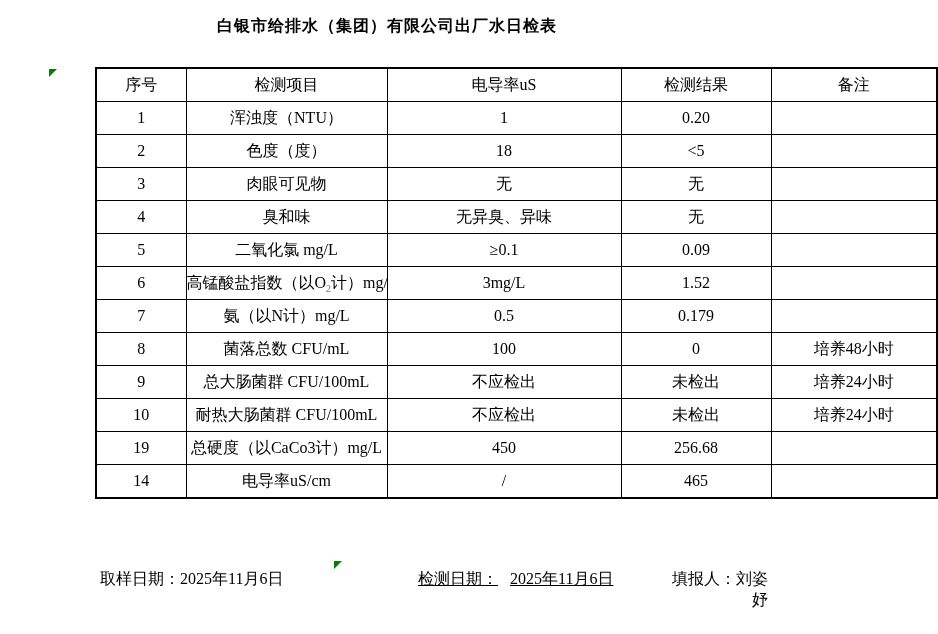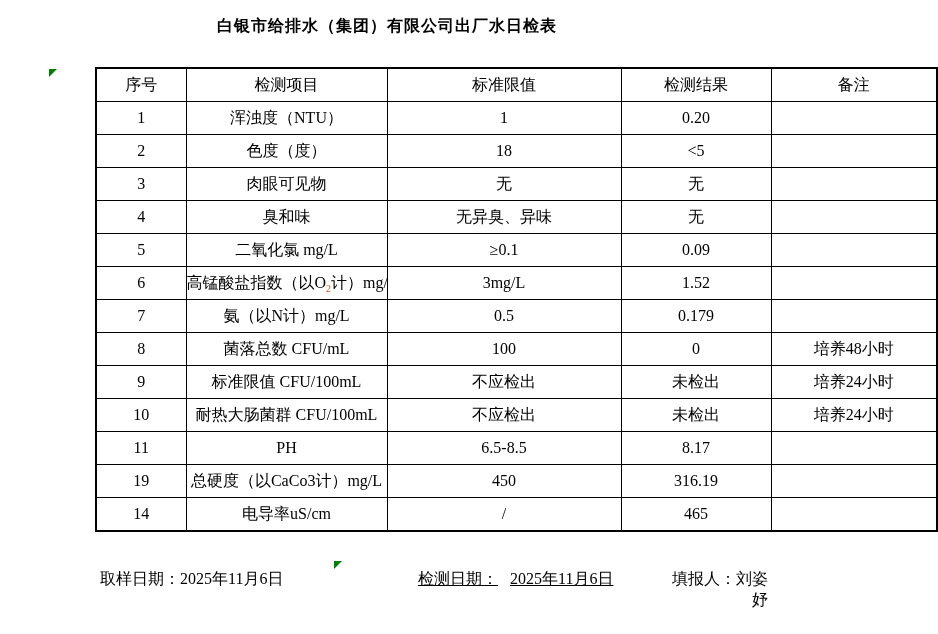--- a/index.html
+++ b/index.html
@@ -67,21 +67,21 @@
     <col style="width:90px">
     <col style="width:201px">
     <col style="width:234px">
     <col style="width:150px">
     <col style="width:166px">
   </colgroup>
   <thead>
     <tr id="header-row">
         <th>序号</th>
         <th>检测项目</th>
-        <th>标准限值</th>
+        <th>电导率uS</th>
         <th>检测结果</th>
         <th>备注</th>
       </tr>
   </thead>
   <tbody id="table-body">
       <tr>
         <td>1</td>
         <td>浑浊度（NTU）</td>
         <td>1</td>
         <td>0.20</td>
@@ -131,44 +131,37 @@
       </tr>
       <tr>
         <td>8</td>
         <td>菌落总数 CFU/mL</td>
         <td>100</td>
         <td>0</td>
         <td>培养48小时</td>
       </tr>
       <tr>
         <td>9</td>
-        <td>标准限值 CFU/100mL</td>
+        <td>总大肠菌群 CFU/100mL</td>
         <td>不应检出</td>
         <td>未检出</td>
         <td>培养24小时</td>
       </tr>
       <tr>
         <td>10</td>
         <td>耐热大肠菌群 CFU/100mL</td>
         <td>不应检出</td>
         <td>未检出</td>
         <td>培养24小时</td>
       </tr>
       <tr>
-        <td>11</td>
-        <td>PH</td>
-        <td>6.5-8.5</td>
-        <td>8.17</td>
-        <td></td>
-      </tr>
-      <tr>
         <td>19</td>
         <td>总硬度（以CaCo3计）mg/L</td>
         <td>450</td>
-        <td>316.19</td>
+        <td>256.68</td>
         <td></td>
       </tr>
       <tr>
         <td>14</td>
         <td>电导率uS/cm</td>
         <td>/</td>
         <td>465</td>
         <td></td>
       </tr>
     </tbody>

